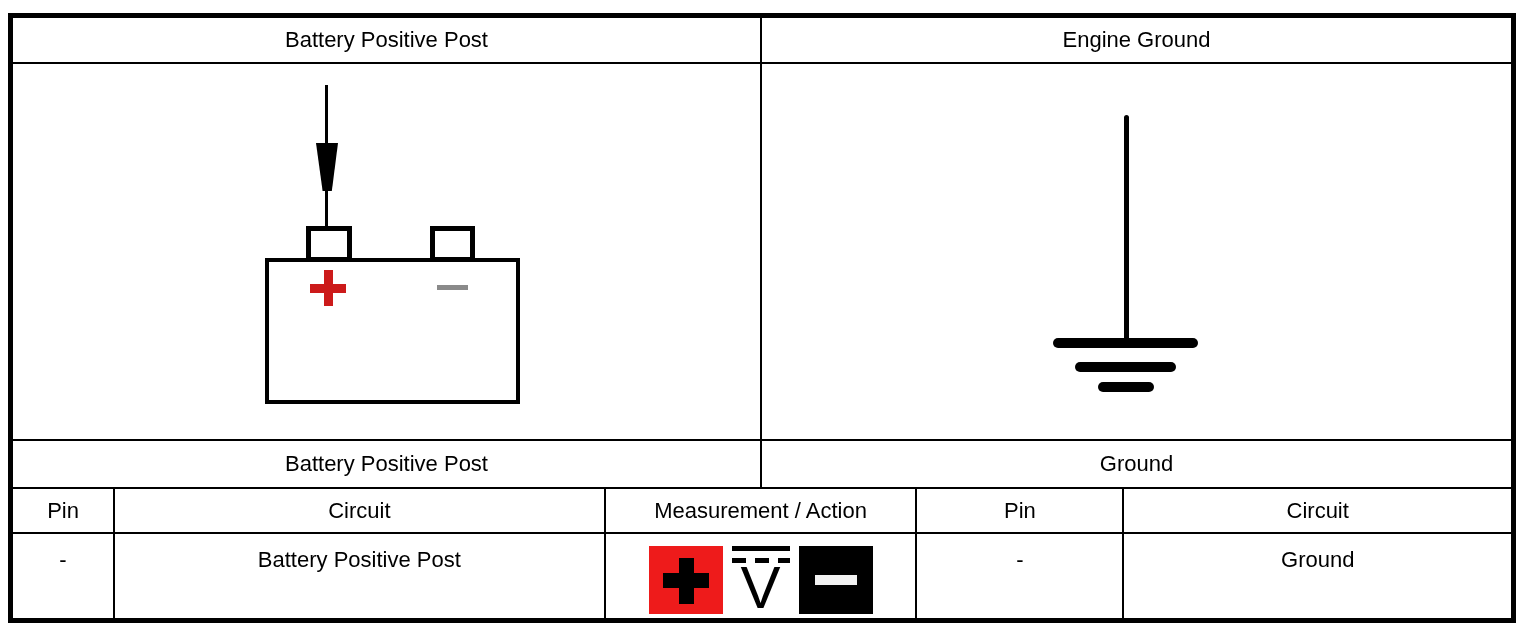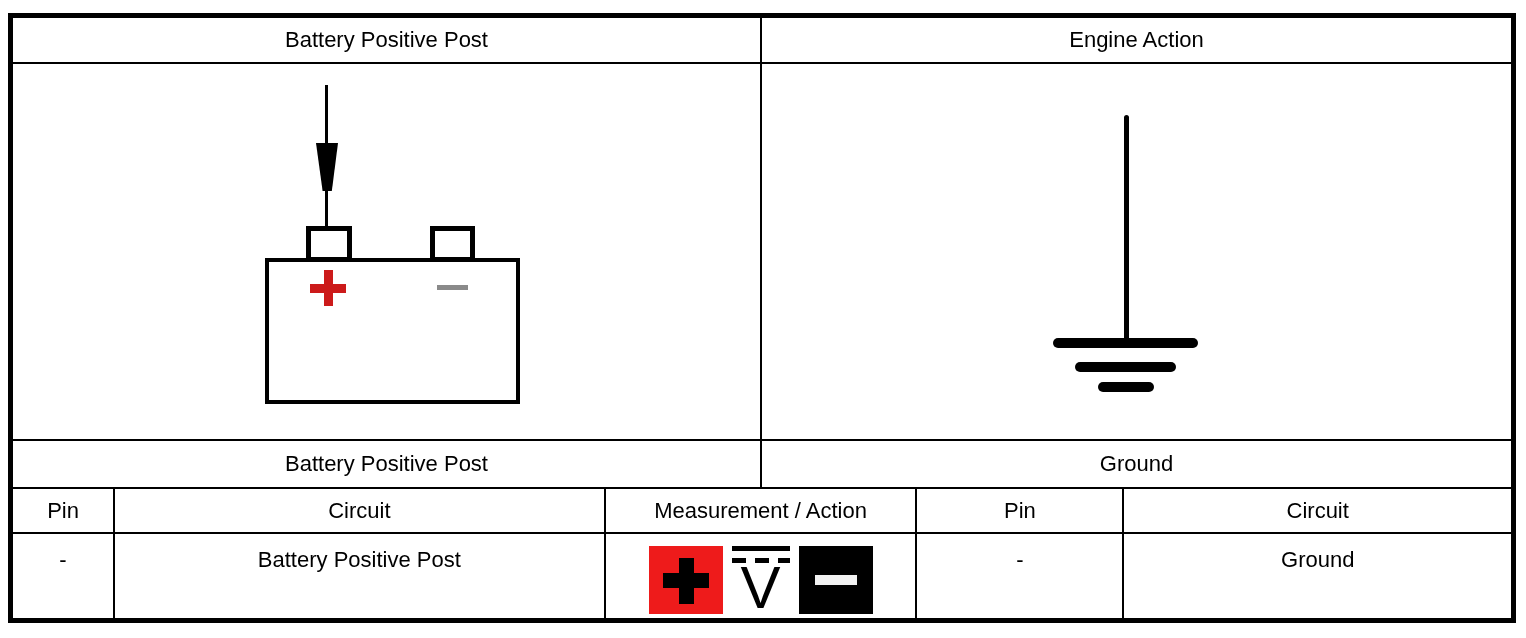--- a/index.html
+++ b/index.html
@@ -79,21 +79,21 @@
     font-family:"Liberation Sans",sans-serif;color:#000;
   }
 </style>
 </head>
 <body>
 
 <div class="frame">
 
   <div class="row bordered r-title">
     <div class="cell rb half">Battery Positive Post</div>
-    <div class="cell half">Engine Action</div>
+    <div class="cell half">Engine Ground</div>
   </div>
 
   <div class="row bordered r-diagram">
     <div class="cell rb half diagram">
       <div class="abs probe-wire1"></div>
       <div class="abs probe-body"></div>
       <div class="abs probe-wire2"></div>
       <div class="abs terminal pos"></div>
       <div class="abs terminal neg"></div>
       <div class="abs battery-body"></div>

